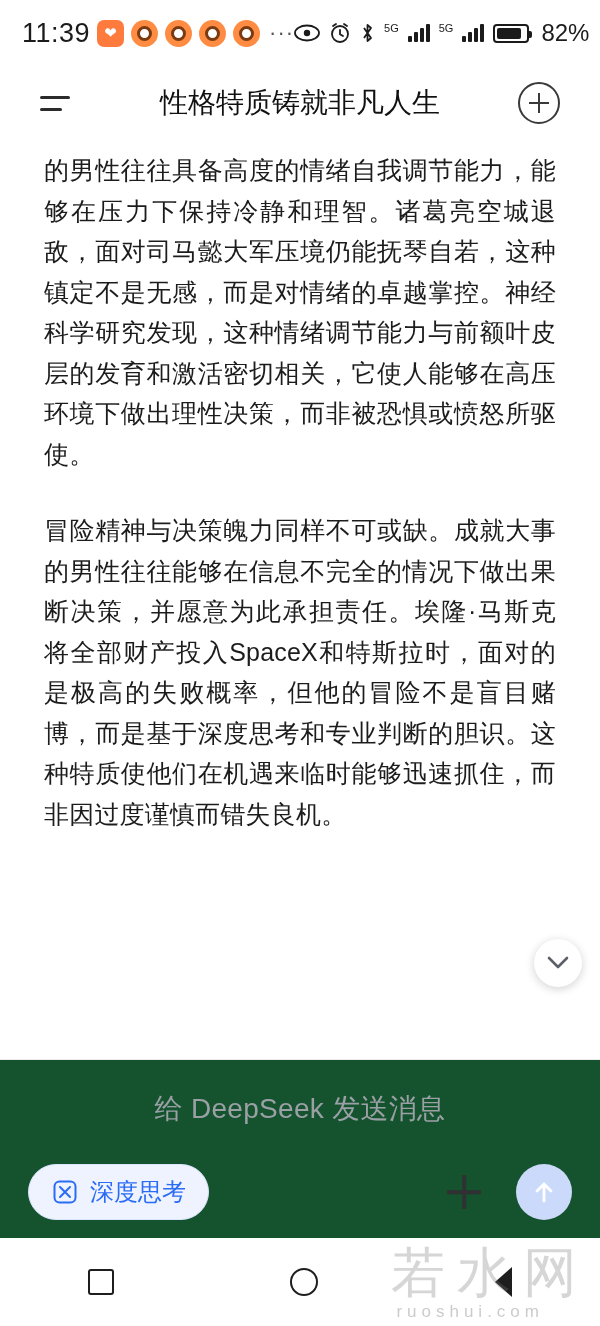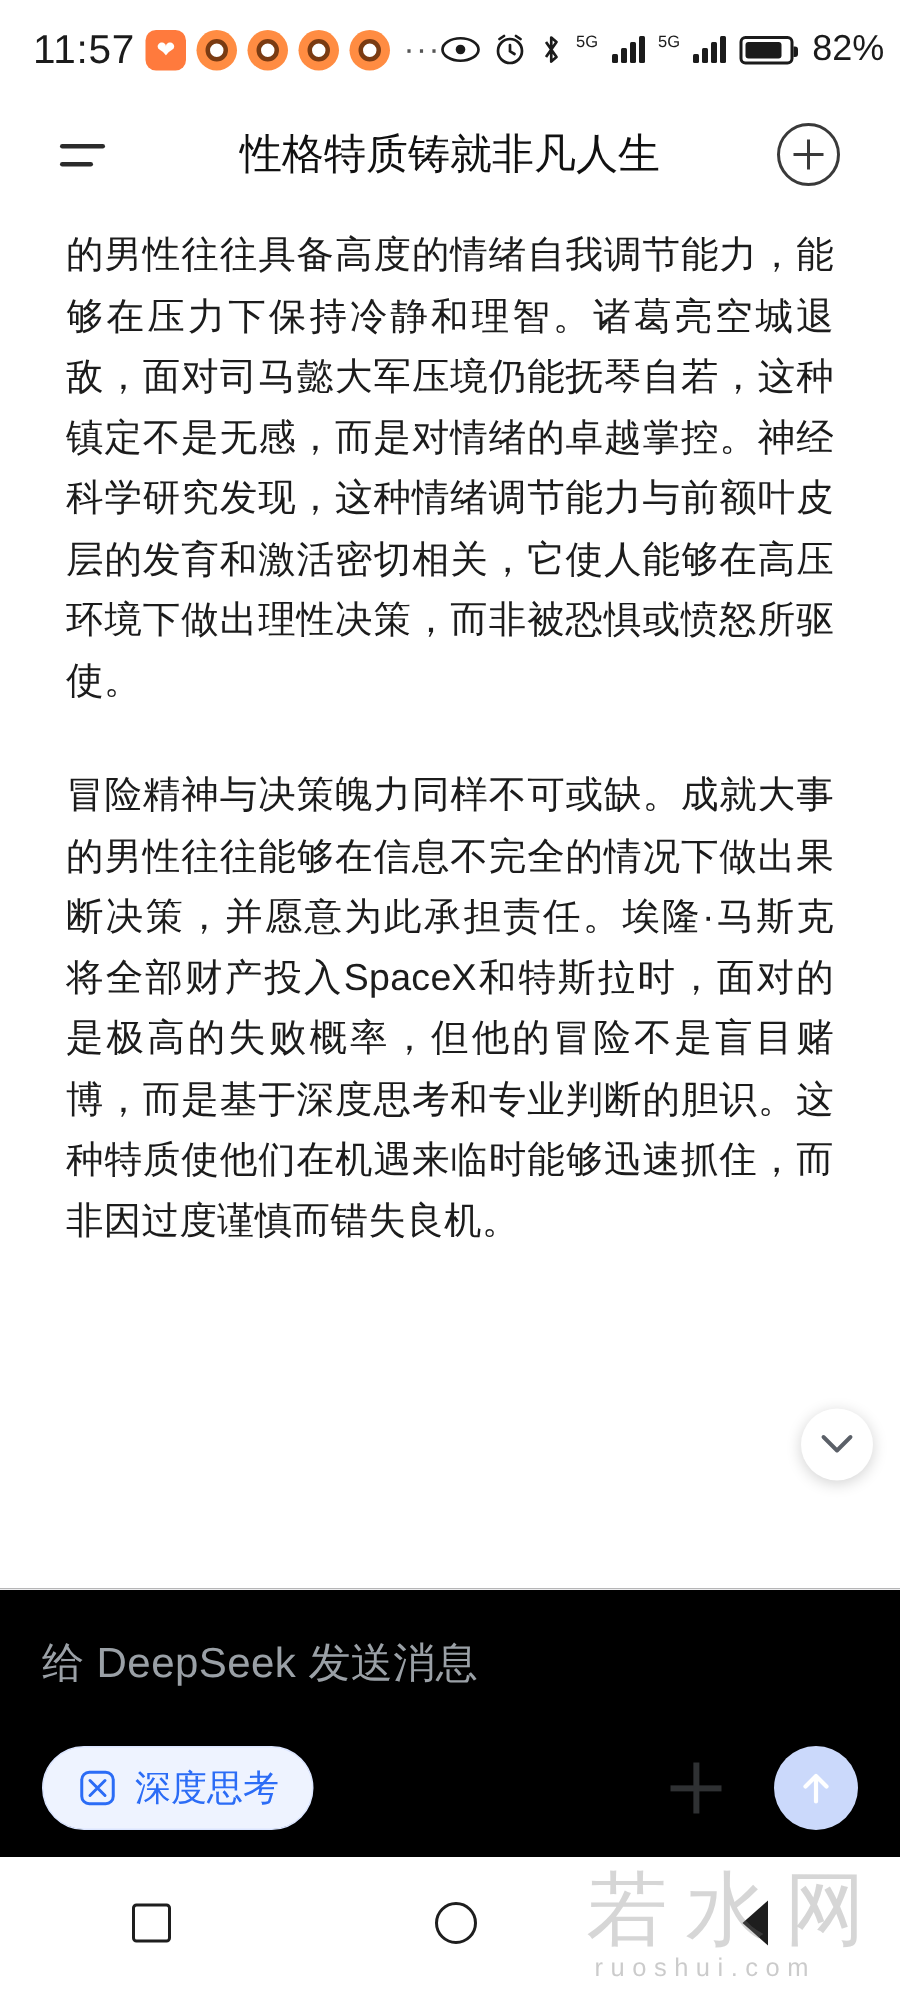--- a/index.html
+++ b/index.html
@@ -202,24 +202,25 @@
     display: flex;
     align-items: center;
     justify-content: center;
     z-index: 5;
   }
   .scroll-down svg { display: block; }
 
   
   .composer {
     flex: 0 0 auto;
-    background: #000000;
+    background: #14532d;
     border-top: 1px solid #ececee;
     padding: 30px 28px 18px 28px;
     position: relative;
+    text-align: center;
   }
   .composer-placeholder {
     font-size: 28px;
     color: #9aa0a6;
     margin-bottom: 36px;
     letter-spacing: 0.3px;
   }
   .composer-row {
     display: flex;
     align-items: center;
@@ -325,21 +326,21 @@
     margin-left: 13px;
   }
 </style>
 </head>
 <body>
 
 <div class="phone">
 
   <div class="status-bar">
     <div class="status-left">
-      <span class="clock">11:57</span>
+      <span class="clock">11:39</span>
       <span class="badge-icon badge-orange">❤</span>
       <span class="badge-icon badge-eye"></span>
       <span class="badge-icon badge-eye"></span>
       <span class="badge-icon badge-eye"></span>
       <span class="badge-icon badge-eye"></span>
       <span class="dots">···</span>
     </div>
     <div class="status-right">
       <span class="sicon">
         <svg width="26" height="18" viewBox="0 0 26 18">

